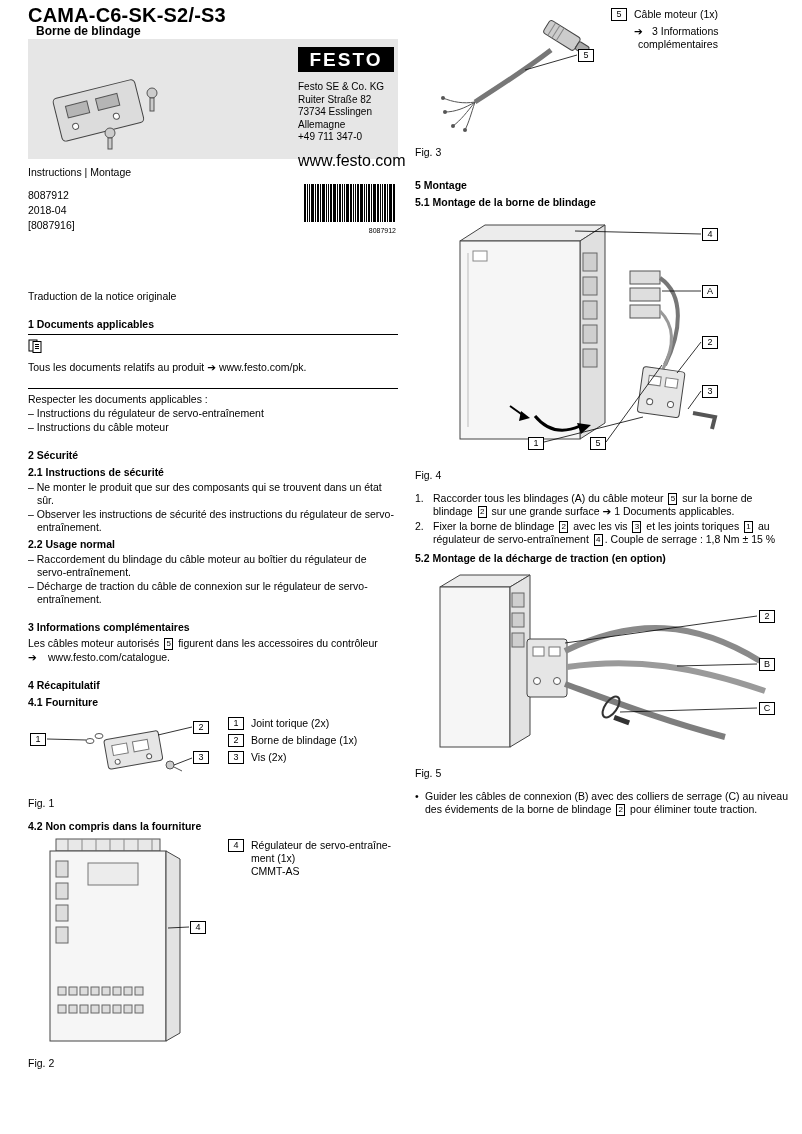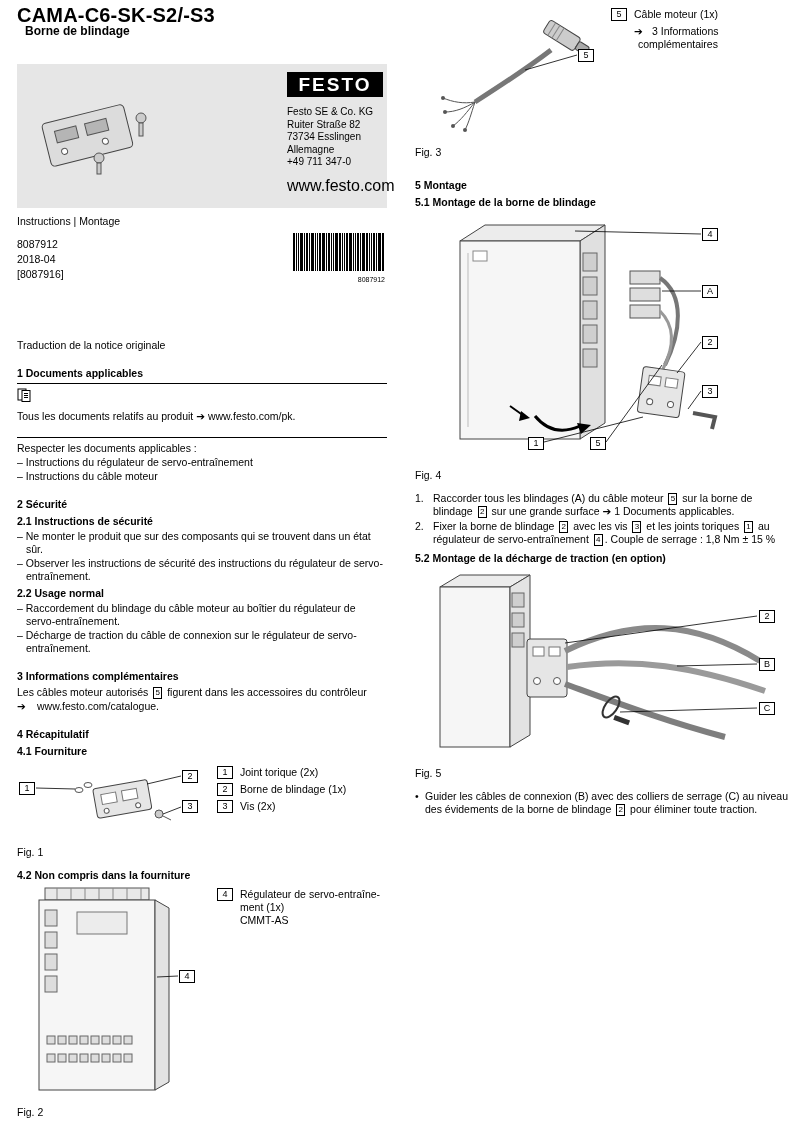--- a/index.html
+++ b/index.html
@@ -4,27 +4,27 @@
 <style>
   * { box-sizing: border-box; }
   html,body { margin:0; padding:0; }
   body {
     width:802px; height:1134px; background:#ffffff; color:#000;
     font-family:"Liberation Sans","DejaVu Sans",sans-serif;
     font-size:10.5px; line-height:13px;
   }
   .page { position:relative; width:802px; height:1134px; overflow:hidden; background:#fff; }
   .col { position:absolute; top:0; }
-  .col-left  { left:17px;  width:370px; }
+  .col-left  { left:28px;  width:370px; }
   .col-right { left:415px; width:375px; }
 
   .title    { font-size:20px; font-weight:bold; margin-top:9px; letter-spacing:.2px; }
   .subtitle { font-size:12px; font-weight:bold; margin-top:3px;padding-left:8px; }
 
-  .header-box { position:relative; margin-top:26px; height:144px; background:#e6e6e6; }
+  .header-box { position:relative; margin-top:1px; height:120px; background:#e6e6e6; }
   .product-svg { position:absolute; left:6px; top:14px; }
   .brand-col { position:absolute; left:270px; top:8px; width:96px; }
   .festo-logo { background:#000; color:#fff; font-weight:bold; font-size:19px; line-height:25px;
                 text-align:center; letter-spacing:2px; }
   .addr { margin-top:9px; font-size:10px; line-height:12.5px; }
   .website { margin-top:11px; font-size:16px; font-weight:normal; }
 
   .doc-type { margin-top:7px; }
   .meta-block { position:relative; margin-top:9px; height:56px; }
   .meta-nums div { line-height:15px; }

